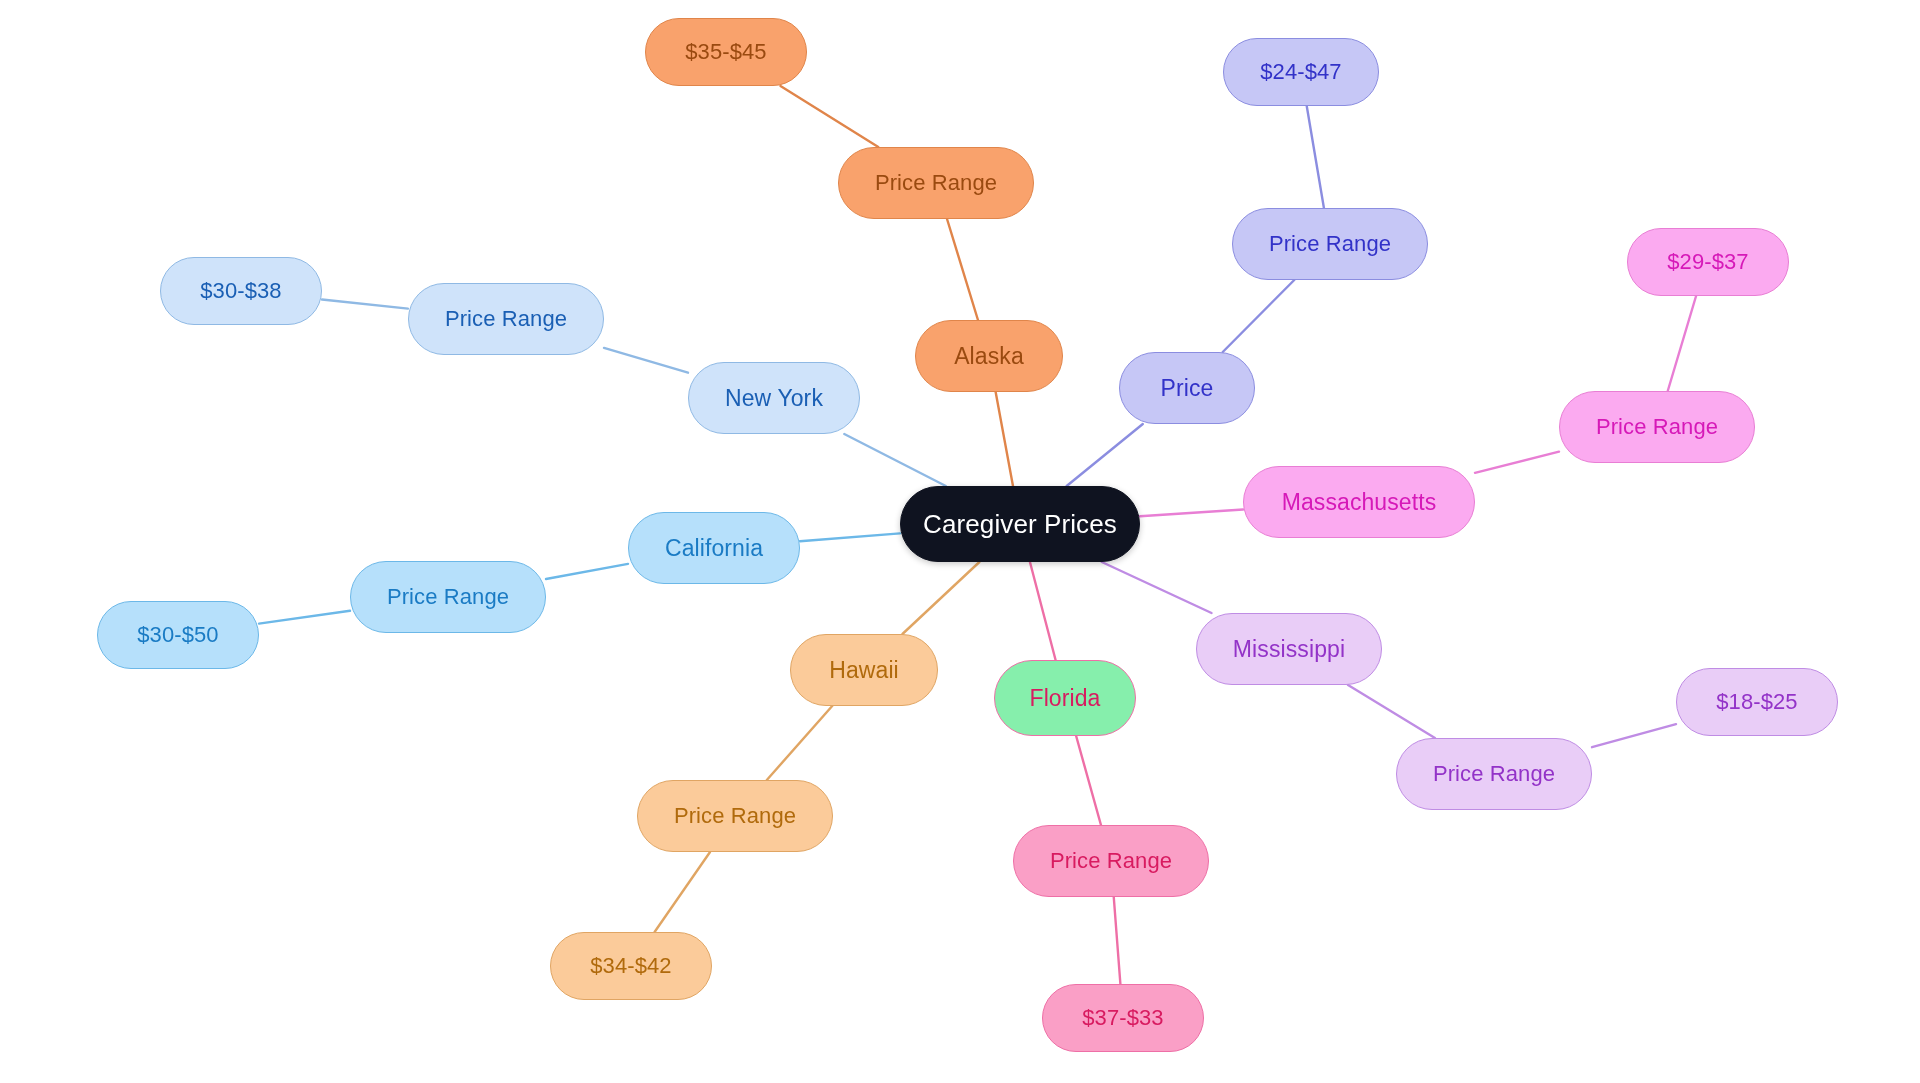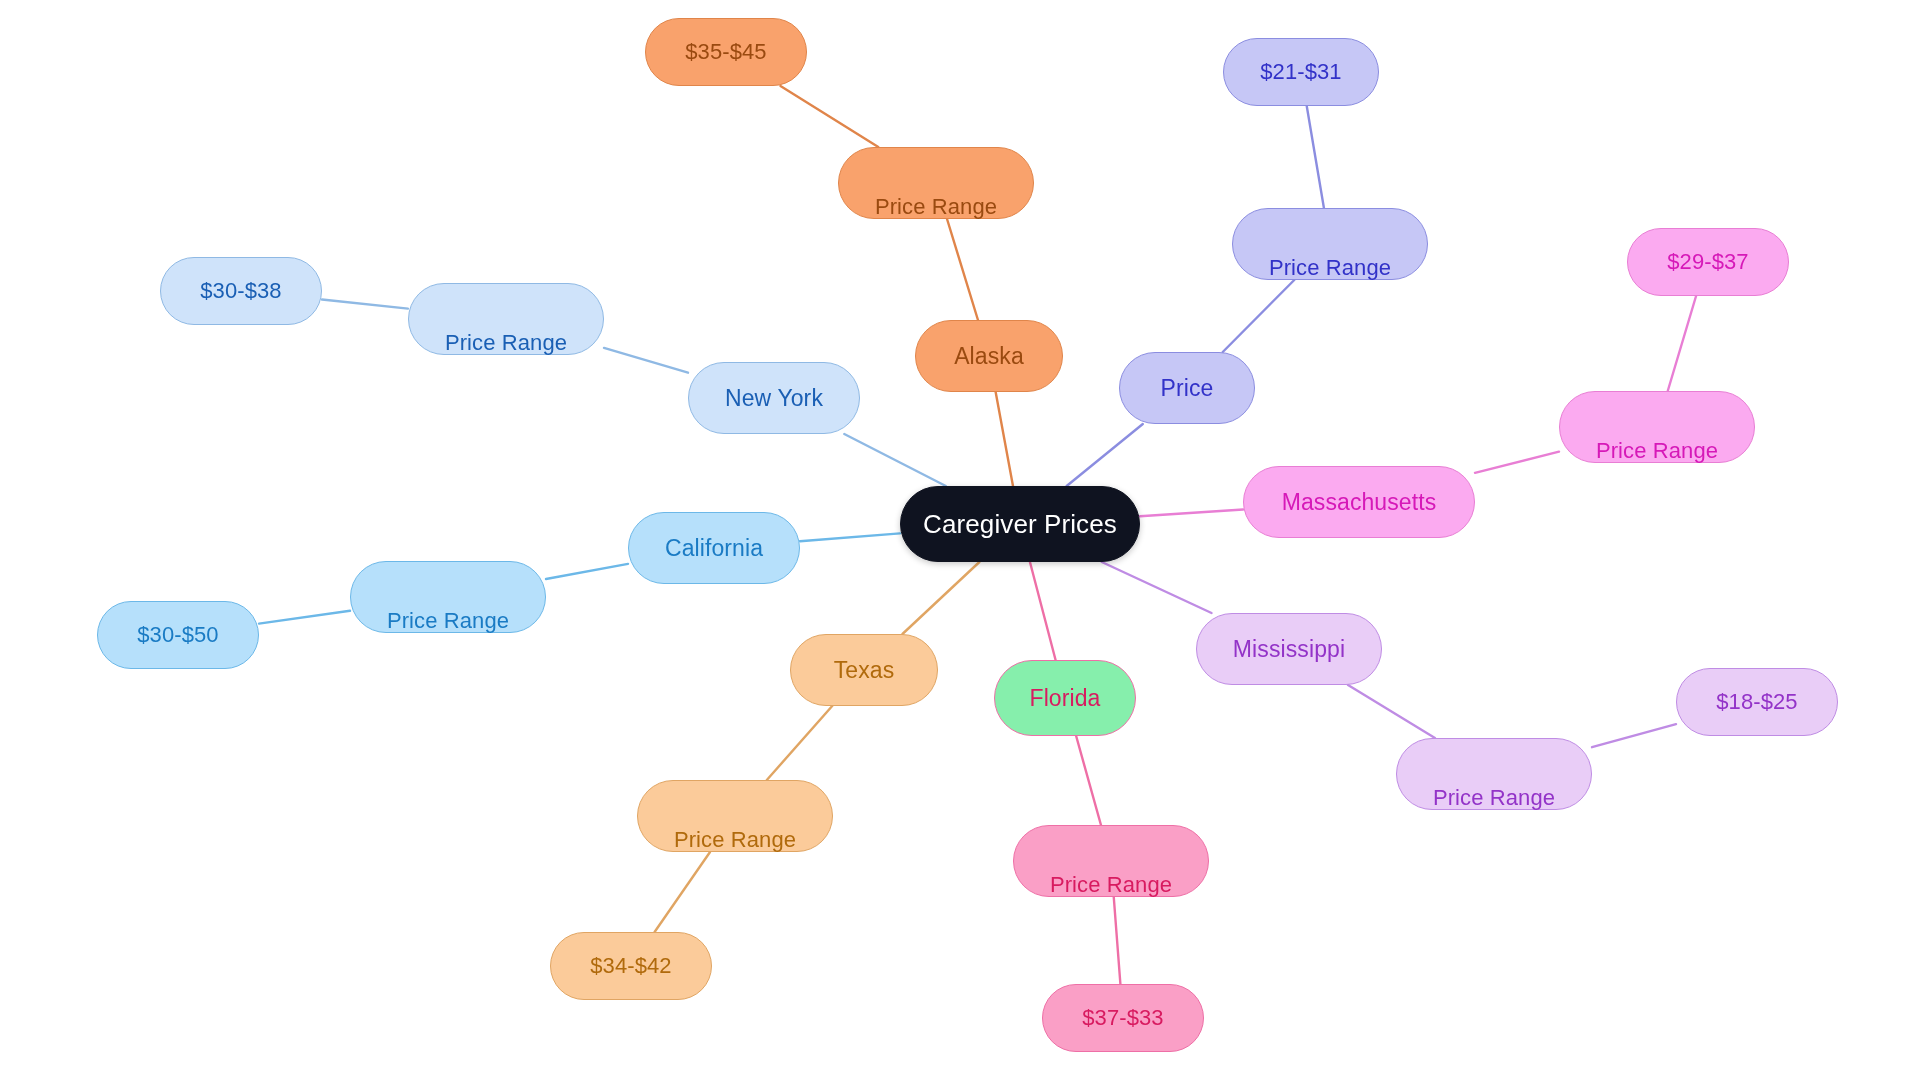--- a/index.html
+++ b/index.html
@@ -47,21 +47,21 @@
   }
   .node.root {
     background: #0f1320;
     border-color: #0f1320;
     color: #ffffff;
     font-size: 26px;
     box-shadow: 0 2px 6px rgba(0,0,0,0.22);
     align-items: center;
   }
   .node.branch  { font-size: 23px; justify-content: center; }
-  .node.sub     { font-size: 22px; align-items: flex-end; }
+  .node.sub     { font-size: 22px; }
   .node.leaf    { font-size: 22px; }
 </style>
 </head>
 <body>
 
 <div id="mindmap">
   <svg class="edge-layer" id="edge-layer" viewBox="0 0 1920 1083" xmlns="http://www.w3.org/2000/svg">
       <line x1="945.8095238095239" y1="486" x2="844.2857142857142" y2="434" stroke="#8fb9e4" stroke-width="2.4" stroke-linecap="round"></line>
       <line x1="688" y1="372.64925373134326" x2="604" y2="347.8880597014925" stroke="#8fb9e4" stroke-width="2.4" stroke-linecap="round"></line>
       <line x1="408" y1="308.64528301886793" x2="322" y2="299.55849056603773" stroke="#8fb9e4" stroke-width="2.4" stroke-linecap="round"></line>
@@ -112,36 +112,36 @@
       <div class="node branch" style="left: 915px; top: 320px; width: 148px; height: 72px; background: rgb(249, 162, 108); border-color: rgb(224, 133, 74); color: rgb(154, 74, 16);">
         <span class="node-label">Alaska</span>
       </div>
       <div class="node sub" style="left: 838px; top: 147px; width: 196px; height: 72px; background: rgb(249, 162, 108); border-color: rgb(224, 133, 74); color: rgb(154, 74, 16);">
         <span class="node-label">Price Range</span>
       </div>
       <div class="node leaf" style="left: 645px; top: 18px; width: 162px; height: 68px; background: rgb(249, 162, 108); border-color: rgb(224, 133, 74); color: rgb(154, 74, 16);">
         <span class="node-label">$35-$45</span>
       </div>
       <div class="node branch" style="left: 790px; top: 634px; width: 148px; height: 72px; background: rgb(251, 203, 154); border-color: rgb(224, 165, 99); color: rgb(176, 106, 12);">
-        <span class="node-label">Texas</span>
+        <span class="node-label">Hawaii</span>
       </div>
       <div class="node sub" style="left: 637px; top: 780px; width: 196px; height: 72px; background: rgb(251, 203, 154); border-color: rgb(224, 165, 99); color: rgb(176, 106, 12);">
         <span class="node-label">Price Range</span>
       </div>
       <div class="node leaf" style="left: 550px; top: 932px; width: 162px; height: 68px; background: rgb(251, 203, 154); border-color: rgb(224, 165, 99); color: rgb(176, 106, 12);">
         <span class="node-label">$34-$42</span>
       </div>
       <div class="node branch" style="left: 1119px; top: 352px; width: 136px; height: 72px; background: rgb(198, 199, 246); border-color: rgb(139, 141, 224); color: rgb(50, 50, 200);">
         <span class="node-label">Price</span>
       </div>
       <div class="node sub" style="left: 1232px; top: 208px; width: 196px; height: 72px; background: rgb(198, 199, 246); border-color: rgb(139, 141, 224); color: rgb(50, 50, 200);">
         <span class="node-label">Price Range</span>
       </div>
       <div class="node leaf" style="left: 1223px; top: 38px; width: 156px; height: 68px; background: rgb(198, 199, 246); border-color: rgb(139, 141, 224); color: rgb(50, 50, 200);">
-        <span class="node-label">$21-$31</span>
+        <span class="node-label">$24-$47</span>
       </div>
       <div class="node branch" style="left: 1243px; top: 466px; width: 232px; height: 72px; background: rgb(251, 170, 240); border-color: rgb(232, 126, 212); color: rgb(214, 25, 184);">
         <span class="node-label">Massachusetts</span>
       </div>
       <div class="node sub" style="left: 1559px; top: 391px; width: 196px; height: 72px; background: rgb(251, 170, 240); border-color: rgb(232, 126, 212); color: rgb(214, 25, 184);">
         <span class="node-label">Price Range</span>
       </div>
       <div class="node leaf" style="left: 1627px; top: 228px; width: 162px; height: 68px; background: rgb(251, 170, 240); border-color: rgb(232, 126, 212); color: rgb(214, 25, 184);">
         <span class="node-label">$29-$37</span>
       </div>

